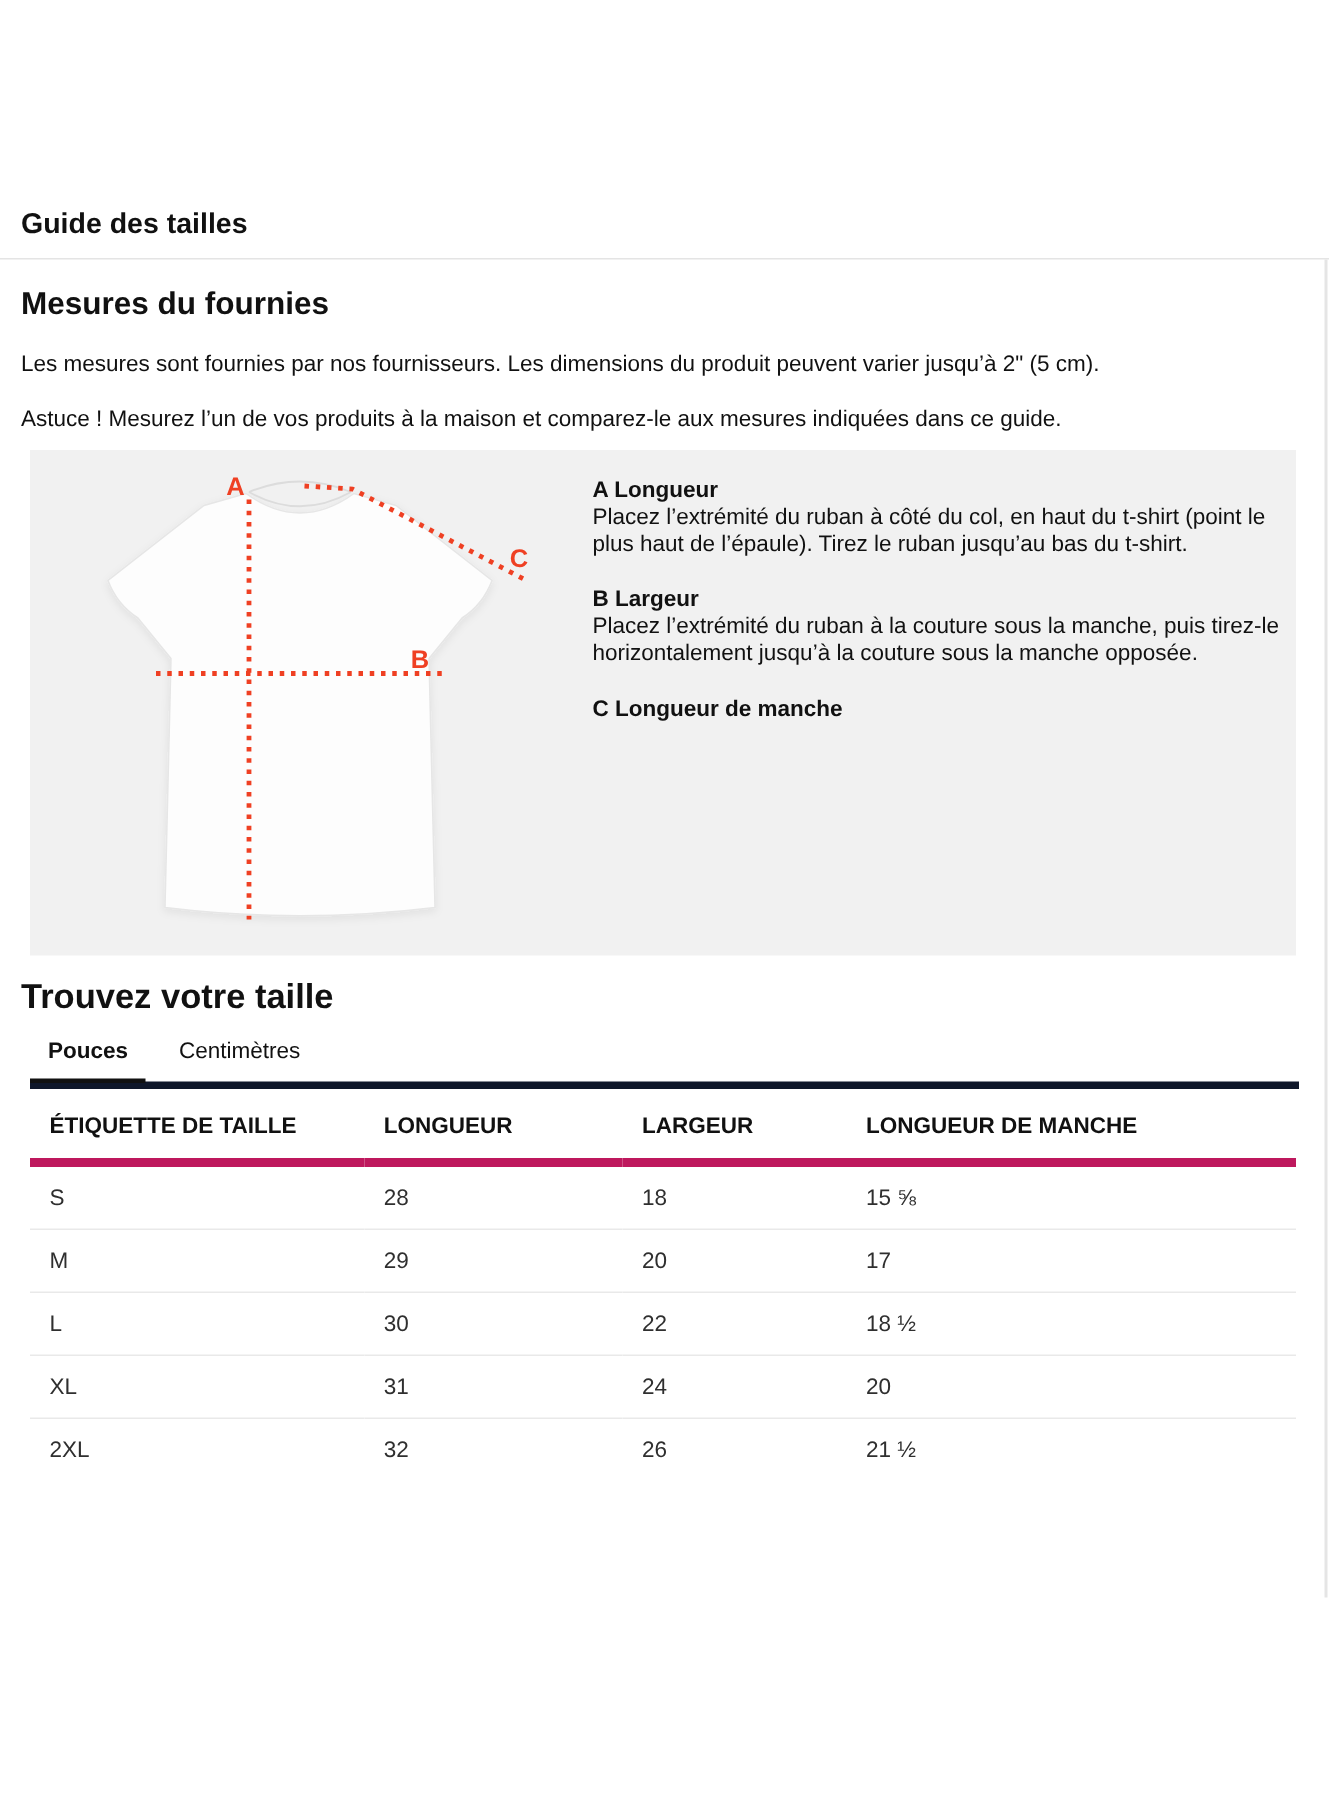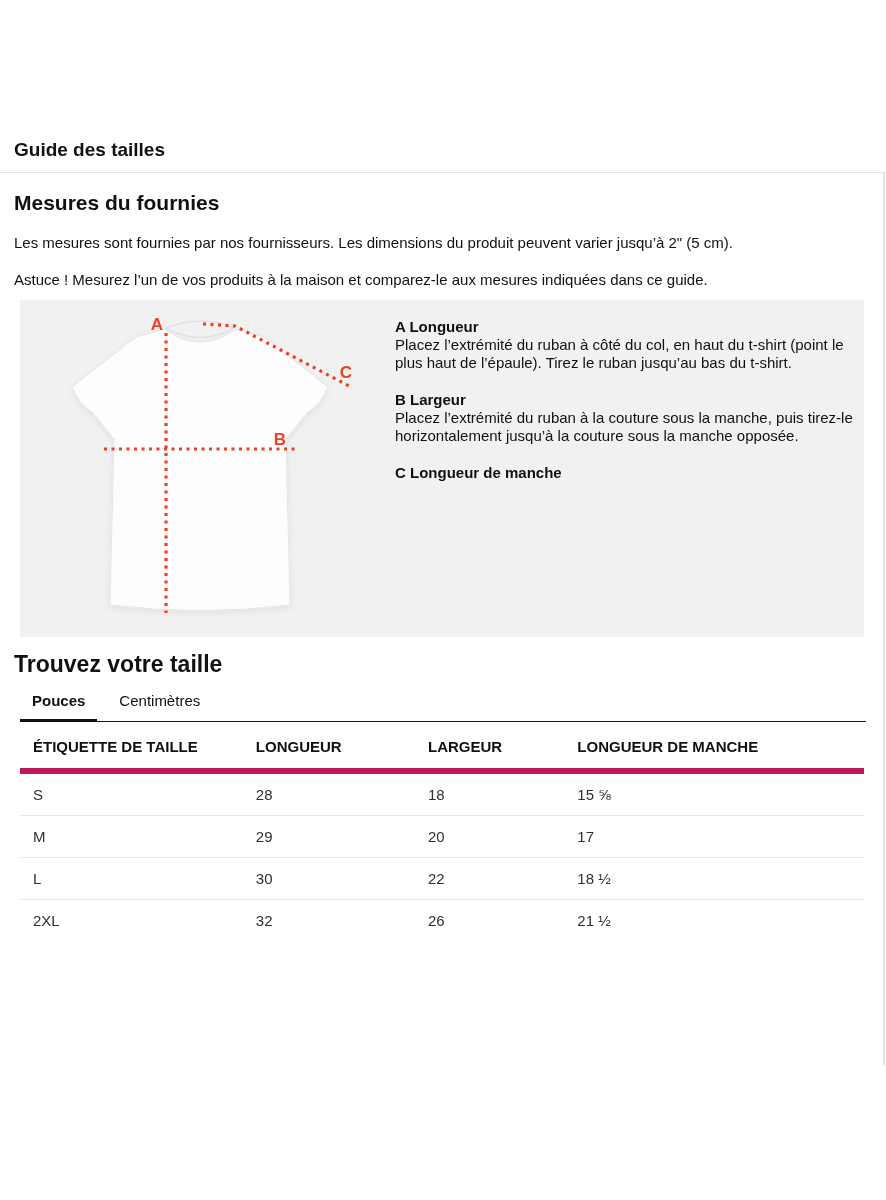--- a/index.html
+++ b/index.html
@@ -47,21 +47,21 @@
   }
   .instruction-text + .instruction-title { margin-top: 18px; }
 
   
   .find-size-heading {
     font-size: 23px; font-weight: 700; line-height: 26px;
     margin: 14px 14px 12px;
   }
   .tabs {
     margin: 15px 20px 0; display: flex; gap: 10px;
-    border-bottom: 1px solid #0f172a;
+    border-bottom: 5px solid #0f172a;
   }
   .tab {
     background: none; border: none; cursor: pointer;
     font-family: "Liberation Sans", sans-serif;
     font-size: 15px; color: #111111;
     padding: 0 12px 12px; position: relative;
   }
   .tab.active { font-weight: 700; }
   .tab.active::after {
     content: ""; position: absolute; left: 0; right: 0; bottom: -1px;
@@ -170,20 +170,26 @@
           <td>20</td>
           <td>17</td>
         </tr>
         <tr>
           <td>L</td>
           <td>30</td>
           <td>22</td>
           <td>18 ½</td>
         </tr>
         <tr>
+          <td>XL</td>
+          <td>31</td>
+          <td>24</td>
+          <td>20</td>
+        </tr>
+        <tr>
           <td>2XL</td>
           <td>32</td>
           <td>26</td>
           <td>21 ½</td>
         </tr>
       </tbody>
     </table>
 
   </section>
 

